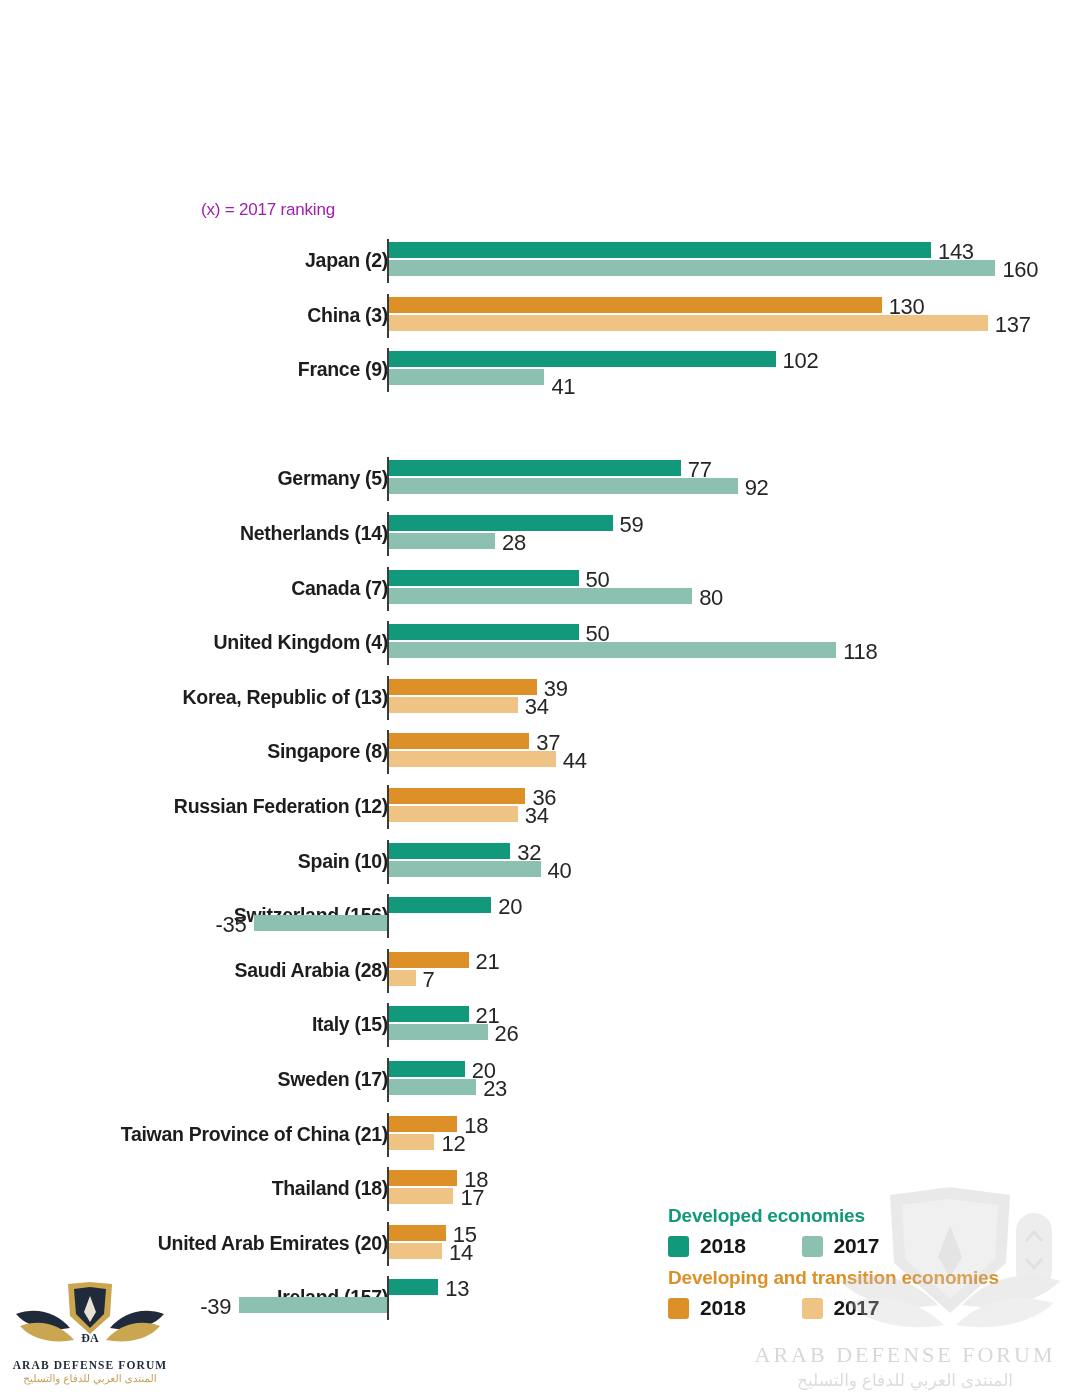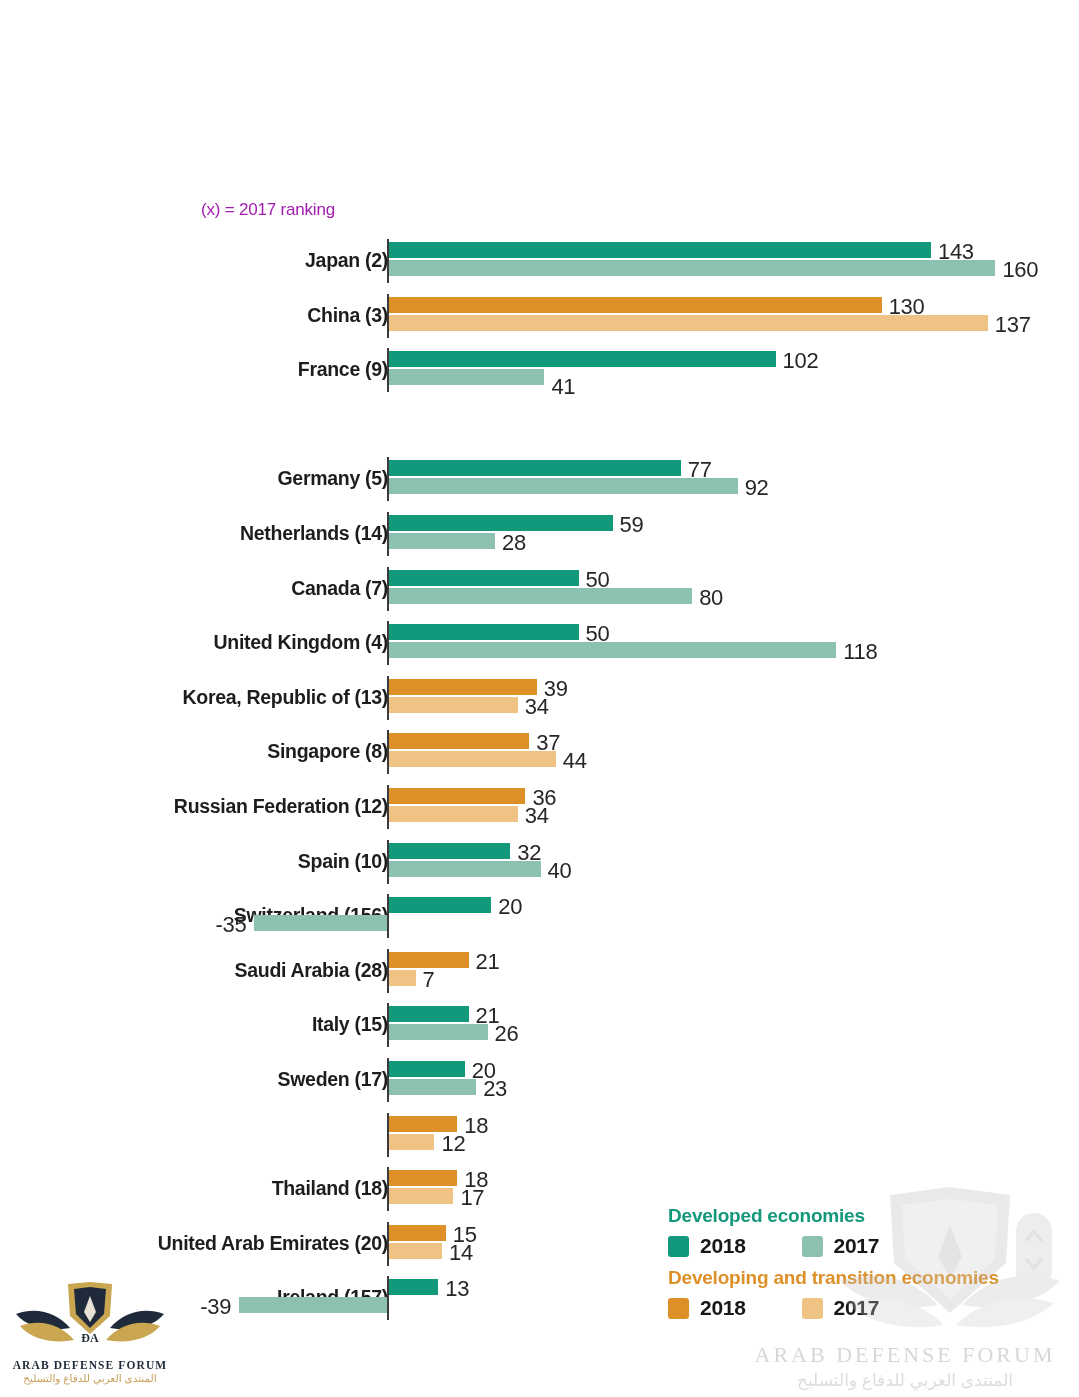--- a/index.html
+++ b/index.html
@@ -234,20 +234,21 @@
     </div>
     <div class="row" style="top: 819px;">
       <div class="row-label">Sweden (17)</div>
       <div class="axisline" style="background: rgb(59, 59, 59);"></div>
       <div class="bar b2018 pos" style="width: 75.8px; background: rgb(18, 152, 122);"></div>
       <div class="val v2018" style="left: 471.8px;">20</div>
       <div class="bar b2017 pos" style="width: 87.17px; background: rgb(140, 192, 176);"></div>
       <div class="val v2017" style="left: 483.17px;">23</div>
     </div>
     <div class="row" style="top: 873.6px;">
+      <div class="row-label">Taiwan Province of China (21)</div>
       <div class="axisline" style="background: rgb(59, 59, 59);"></div>
       <div class="bar b2018 pos" style="width: 68.22px; background: rgb(221, 144, 40);"></div>
       <div class="val v2018" style="left: 464.22px;">18</div>
       <div class="bar b2017 pos" style="width: 45.48px; background: rgb(239, 195, 132);"></div>
       <div class="val v2017" style="left: 441.48px;">12</div>
     </div>
     <div class="row" style="top: 928.2px;">
       <div class="row-label">Thailand (18)</div>
       <div class="axisline" style="background: rgb(59, 59, 59);"></div>
       <div class="bar b2018 pos" style="width: 68.22px; background: rgb(221, 144, 40);"></div>

